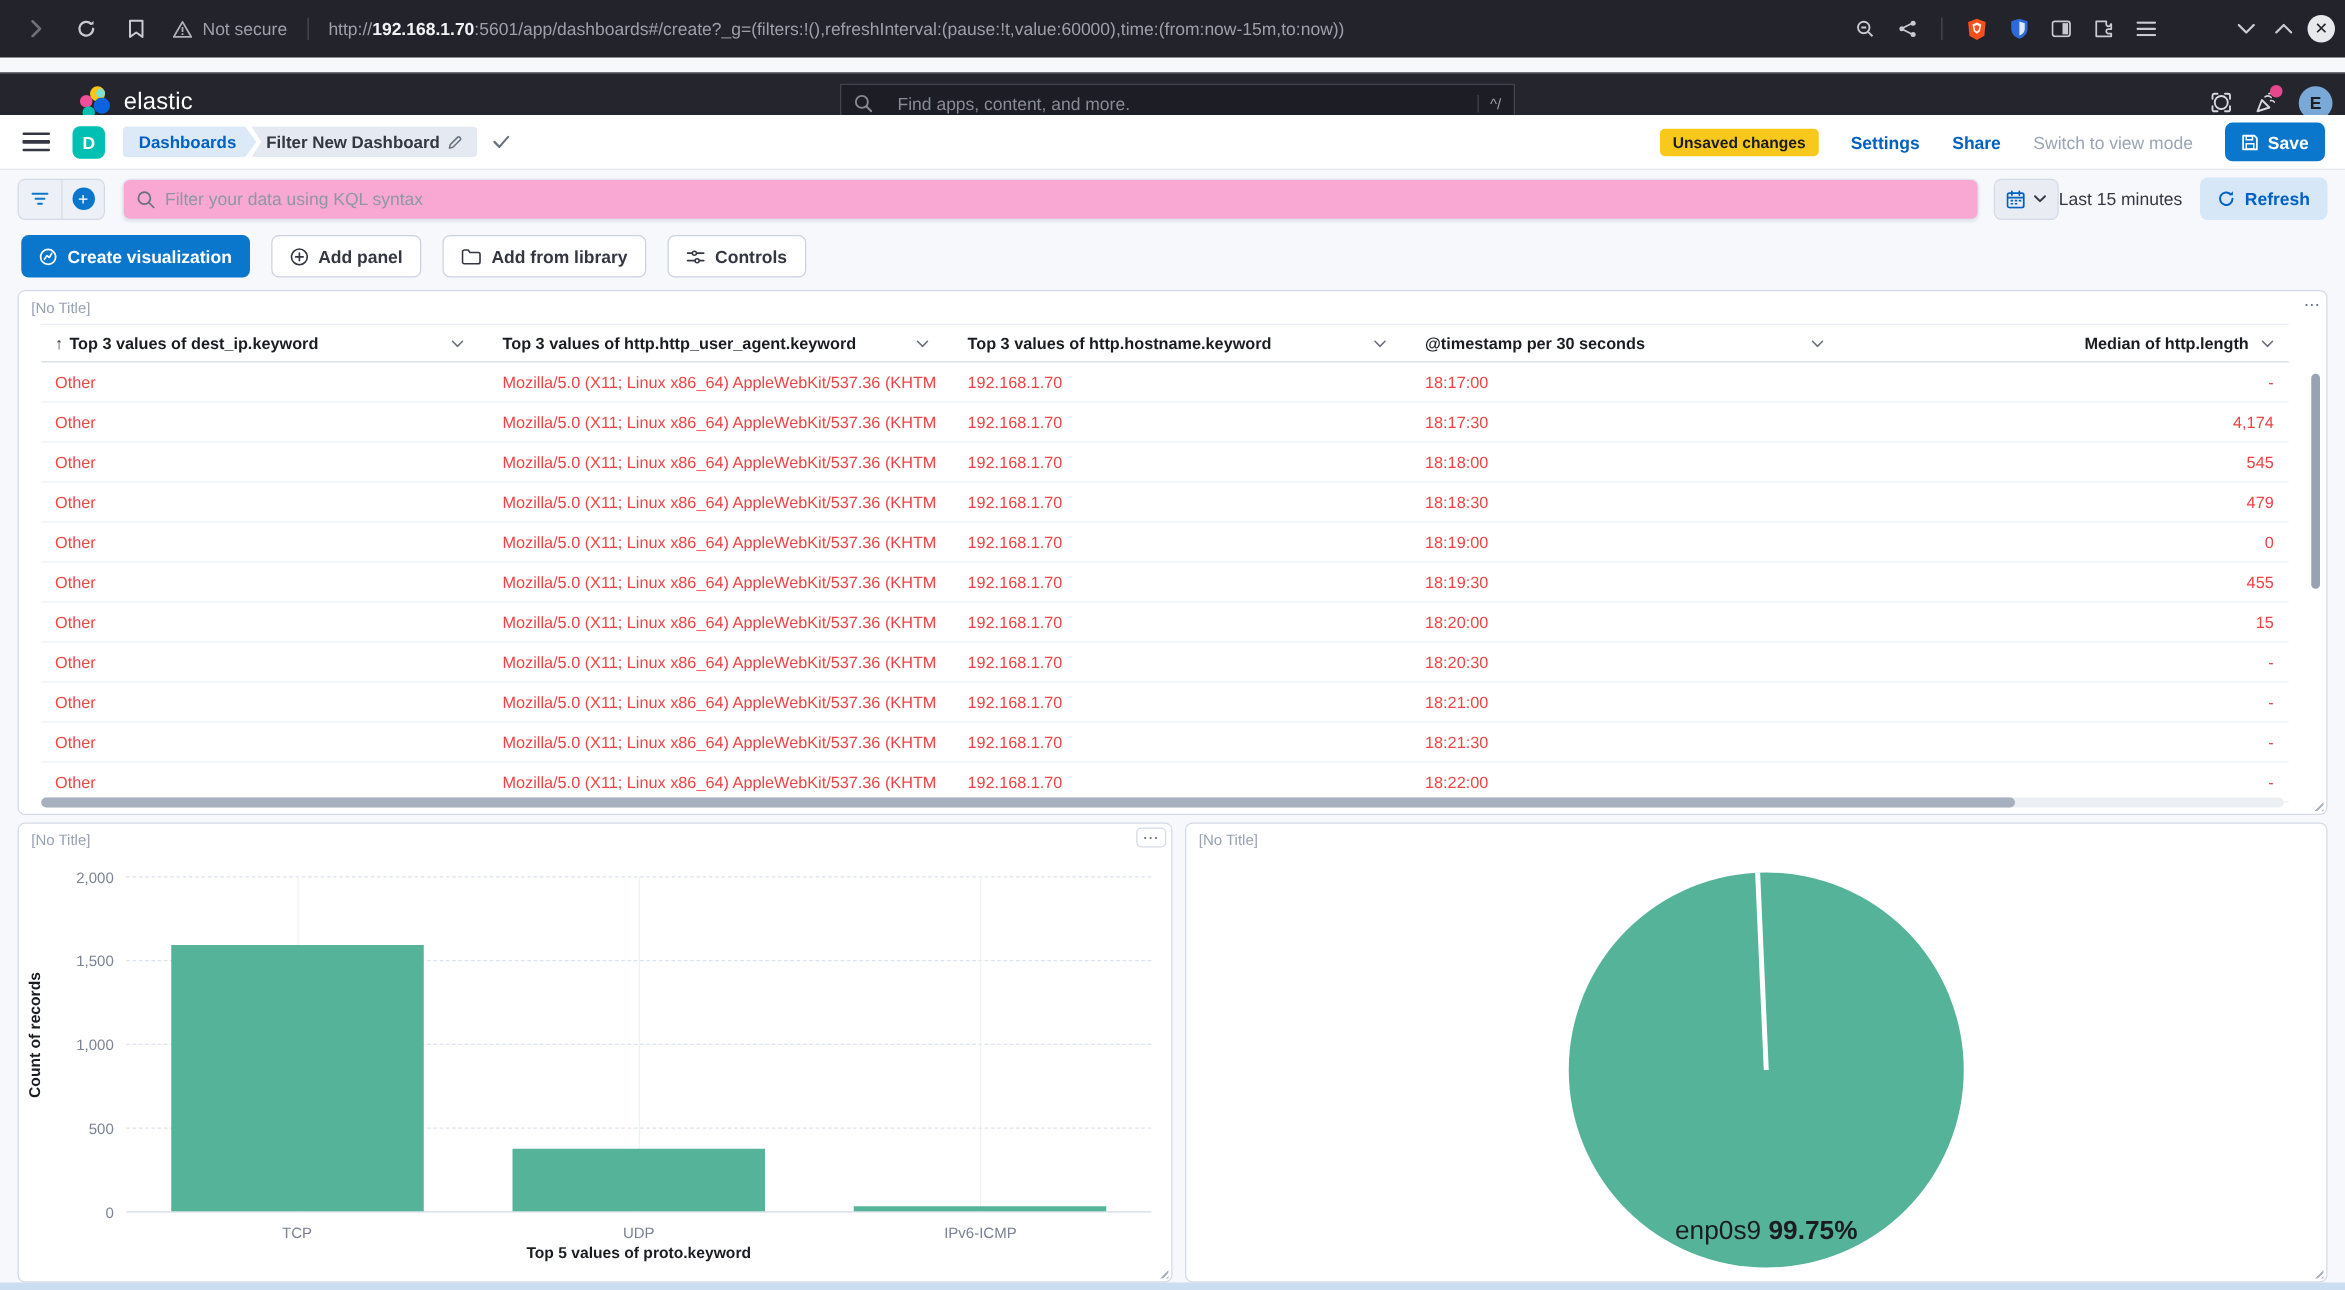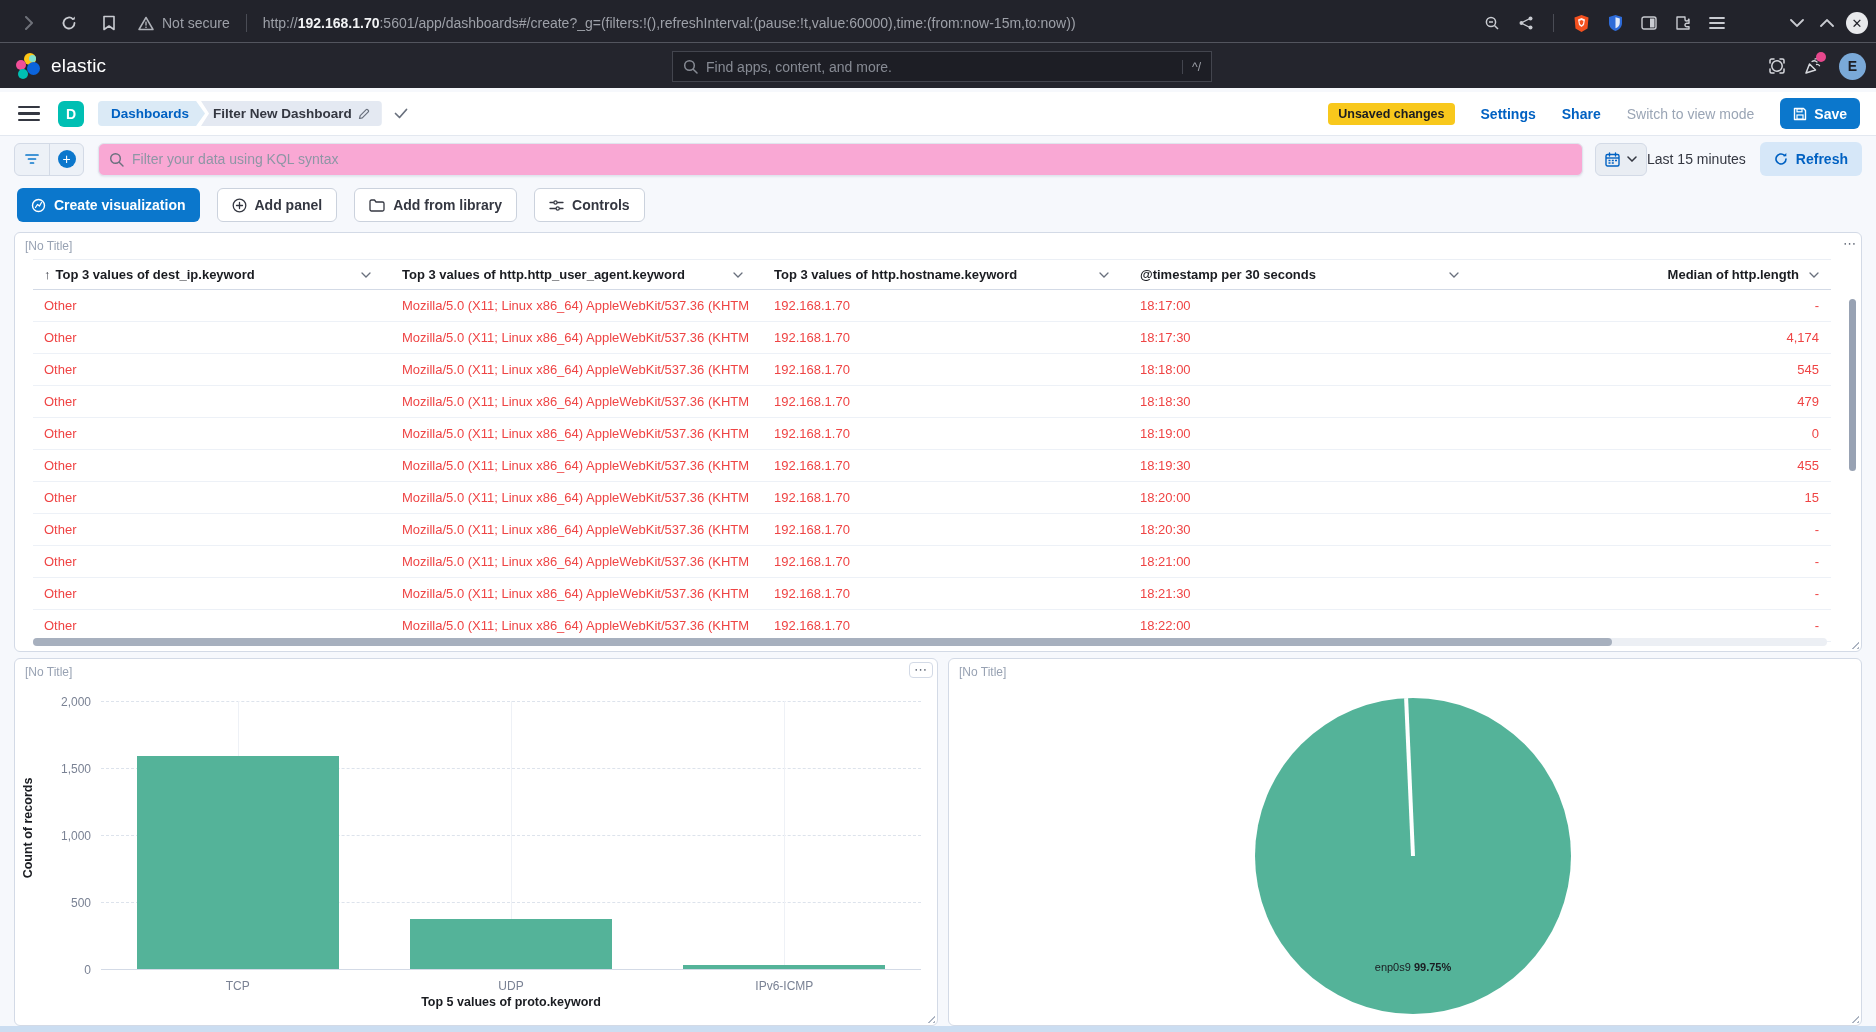--- a/index.html
+++ b/index.html
@@ -16,28 +16,28 @@
     white-space:nowrap; overflow:hidden; flex:1 1 auto; }
   #url-text { color:#9DA0A8; overflow:hidden; text-overflow:clip; white-space:nowrap; }
   #url-text .host { color:#F2F3F5; font-weight:700; }
   .vsep { width:1px; height:18px; background:#4A4C55; margin:0 8px; flex:0 0 auto; }
   #browser-right { display:flex; align-items:center; gap:4px; margin-left:8px; flex:0 0 auto; padding-right:6px; }
   .winctl { width:26px; height:26px; display:flex; align-items:center; justify-content:center; color:#C9CBD1; }
   .close-circle { width:22px; height:22px; border-radius:50%; background:#E8E9EC; color:#22232B;
     display:flex; align-items:center; justify-content:center; font-size:13px; font-weight:700; }
 
   
-  #app-header { position:absolute; left:0; top:42px; width:1876px; height:46px; background:#24252D;
-    border-top:1px solid #53555E; display:flex; align-items:center; }
+  #app-header { position:absolute; left:0; top:58px; width:1876px; height:46px; background:#24252D;
+    border-top:1px solid #53555E; display:flex; align-items:center;padding-left:48px; }
   #brand { display:flex; align-items:center; gap:9px; margin-left:16px; }
   #logo { position:relative; width:26px; height:26px; }
   #logo i { position:absolute; border-radius:50%; }
   #brand-name { color:#FFFFFF; font-size:19px; font-weight:400; letter-spacing:.2px; }
   #global-search { position:absolute; left:672px; top:8px; width:540px; height:31px; background:#1D1E25;
-    border:1px solid #43454E; border-radius:0; display:flex; align-items:center; padding:0 10px; gap:8px; }
+    border:1px solid #43454E; border-radius:0; display:flex; align-items:center; padding:0 10px; gap:20px; }
   #global-search input { flex:1; background:transparent; border:none; outline:none; color:#ADB0B8; font-size:14px;
     font-family:inherit; }
   #global-search input::placeholder { color:#878B94; }
   #search-hint { color:#9DA0A8; font-size:12px; border-left:1px solid #43454E; padding-left:9px; }
   #header-right { position:absolute; right:10px; top:0; height:46px; display:flex; align-items:center; gap:16px; }
   .news-wrap { position:relative; }
   .news-dot { position:absolute; right:-3px; top:-4px; width:10px; height:10px; border-radius:50%; background:#E7488D; }
   #avatar { width:27px; height:27px; border-radius:50%; background:#7AA9D8; color:#1D1E24; font-weight:700;
     font-size:14px; display:flex; align-items:center; justify-content:center; }
 
@@ -133,21 +133,21 @@
   .xlab { position:absolute; top:278px; transform:translateX(-50%); font-size:12px; color:#7A8294; white-space:nowrap; }
   #bar-xtitle { position:absolute; left:86px; width:820px; top:336px; text-align:center; font-size:12.5px;
     font-weight:700; color:#1A1C21; }
   #bar-ytitle { position:absolute; left:-47px; top:162px; width:120px; text-align:center; font-size:12.5px;
     font-weight:700; color:#1A1C21; transform:rotate(-90deg); }
 
   
   #pie-circle { position:absolute; left:306px; top:39px; width:316px; height:316px; border-radius:50%; }
   #pie-gap { position:absolute; left:calc(50% - 2px); top:0; width:4px; height:50%;
     transform-origin:50% 100%; transform:rotate(-2.5deg); background:#FFFFFF; }
-  #pie-label { position:absolute; left:306px; width:316px; top:302px; text-align:center; font-size:11px; color:#1A1C21; }
+  #pie-label { position:absolute; left:306px; width:316px; top:314px; text-align:center; font-size:21px; color:#1A1C21; }
   #pie-label b { font-weight:700; }
 
   #bottom-strip { position:absolute; left:0; bottom:0; width:1876px; height:6px; background:#CBDDF1; }
 </style>
 </head>
 <body>
 
 <div id="browser-bar">
   <div class="bicon" style="margin-left:14px;">
     <svg width="14" height="14" viewBox="0 0 14 14">

